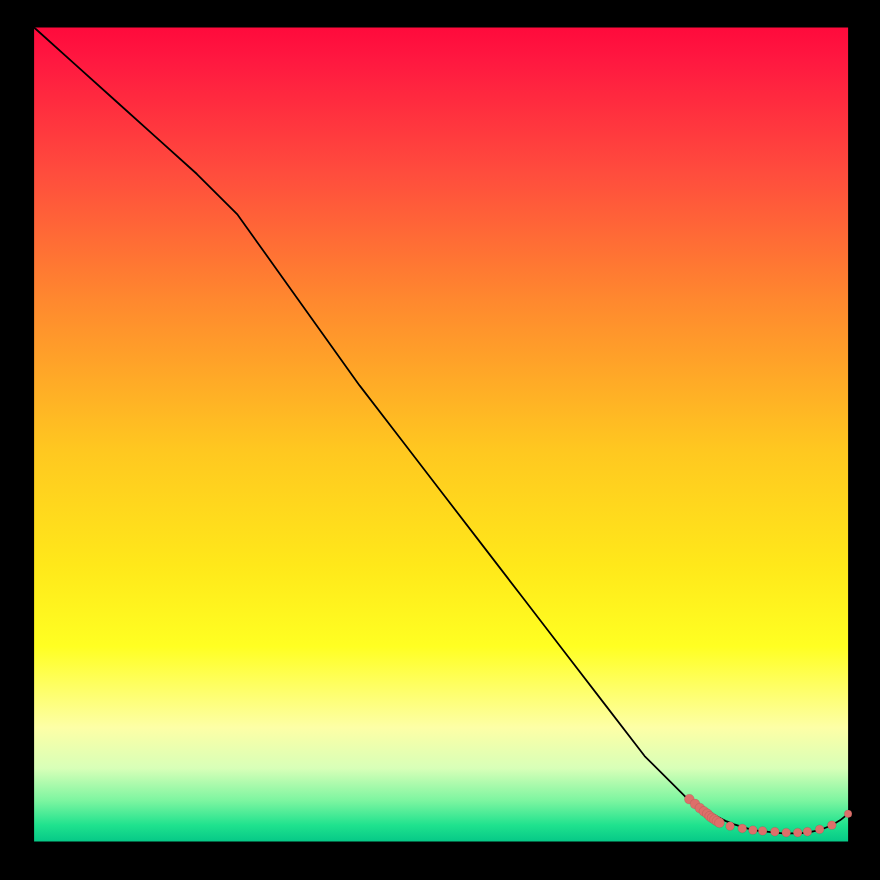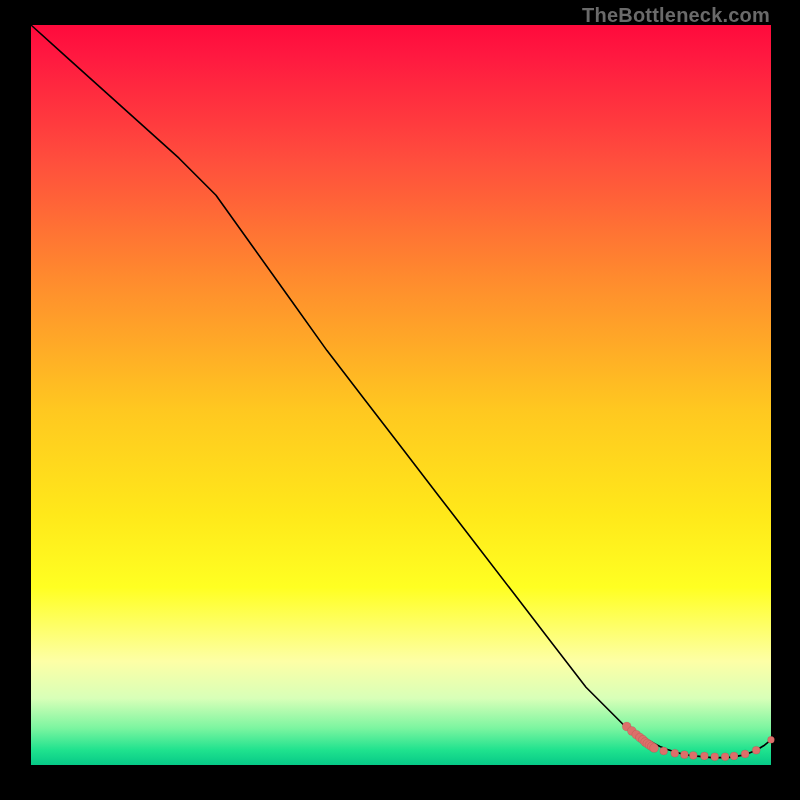--- a/index.html
+++ b/index.html
@@ -58,21 +58,20 @@
   .marker {
     fill: #dd6f6a;
     stroke: rgba(0,0,0,0.15);
     stroke-width: 0.5;
   }
 </style>
 </head>
 <body>
 <div class="stage">
   <div class="plot"></div>
-  <div class="watermark">TheBottleneck.com</div>
   <svg class="overlay" viewBox="0 0 800 800">
     <path id="curve-path" class="curve" d="M31.00 25.00 L68.00 58.30 L105.00 91.60 L142.00 124.90 L179.00 158.20 L216.00 195.20 L253.00 247.00 L290.00 298.80 L327.00 350.60 L364.00 398.70 L401.00 446.80 L438.00 494.90 L475.00 543.00 L512.00 591.10 L549.00 639.20 L586.00 687.30 L623.00 724.30 L637.80 734.66 L652.60 742.80 L660.00 746.50 L667.40 749.46 L674.80 751.68 L682.20 753.90 L689.60 755.38 L697.00 756.12 L704.40 756.86 L711.80 757.60 L719.20 757.60 L726.60 757.60 L734.00 756.86 L741.40 755.38 L748.80 753.16 L756.20 750.20 L763.60 745.76 L771.00 739.84"></path>
     <g id="markers">
         <circle cx="626.70" cy="726.52" r="4.5" class="marker"></circle>
         <circle cx="631.88" cy="730.96" r="4.5" class="marker"></circle>
         <circle cx="636.32" cy="734.66" r="4.5" class="marker"></circle>
         <circle cx="640.02" cy="737.62" r="4.5" class="marker"></circle>
         <circle cx="642.98" cy="739.84" r="4.5" class="marker"></circle>
         <circle cx="645.20" cy="742.06" r="4.5" class="marker"></circle>
         <circle cx="647.42" cy="743.54" r="4.5" class="marker"></circle>

